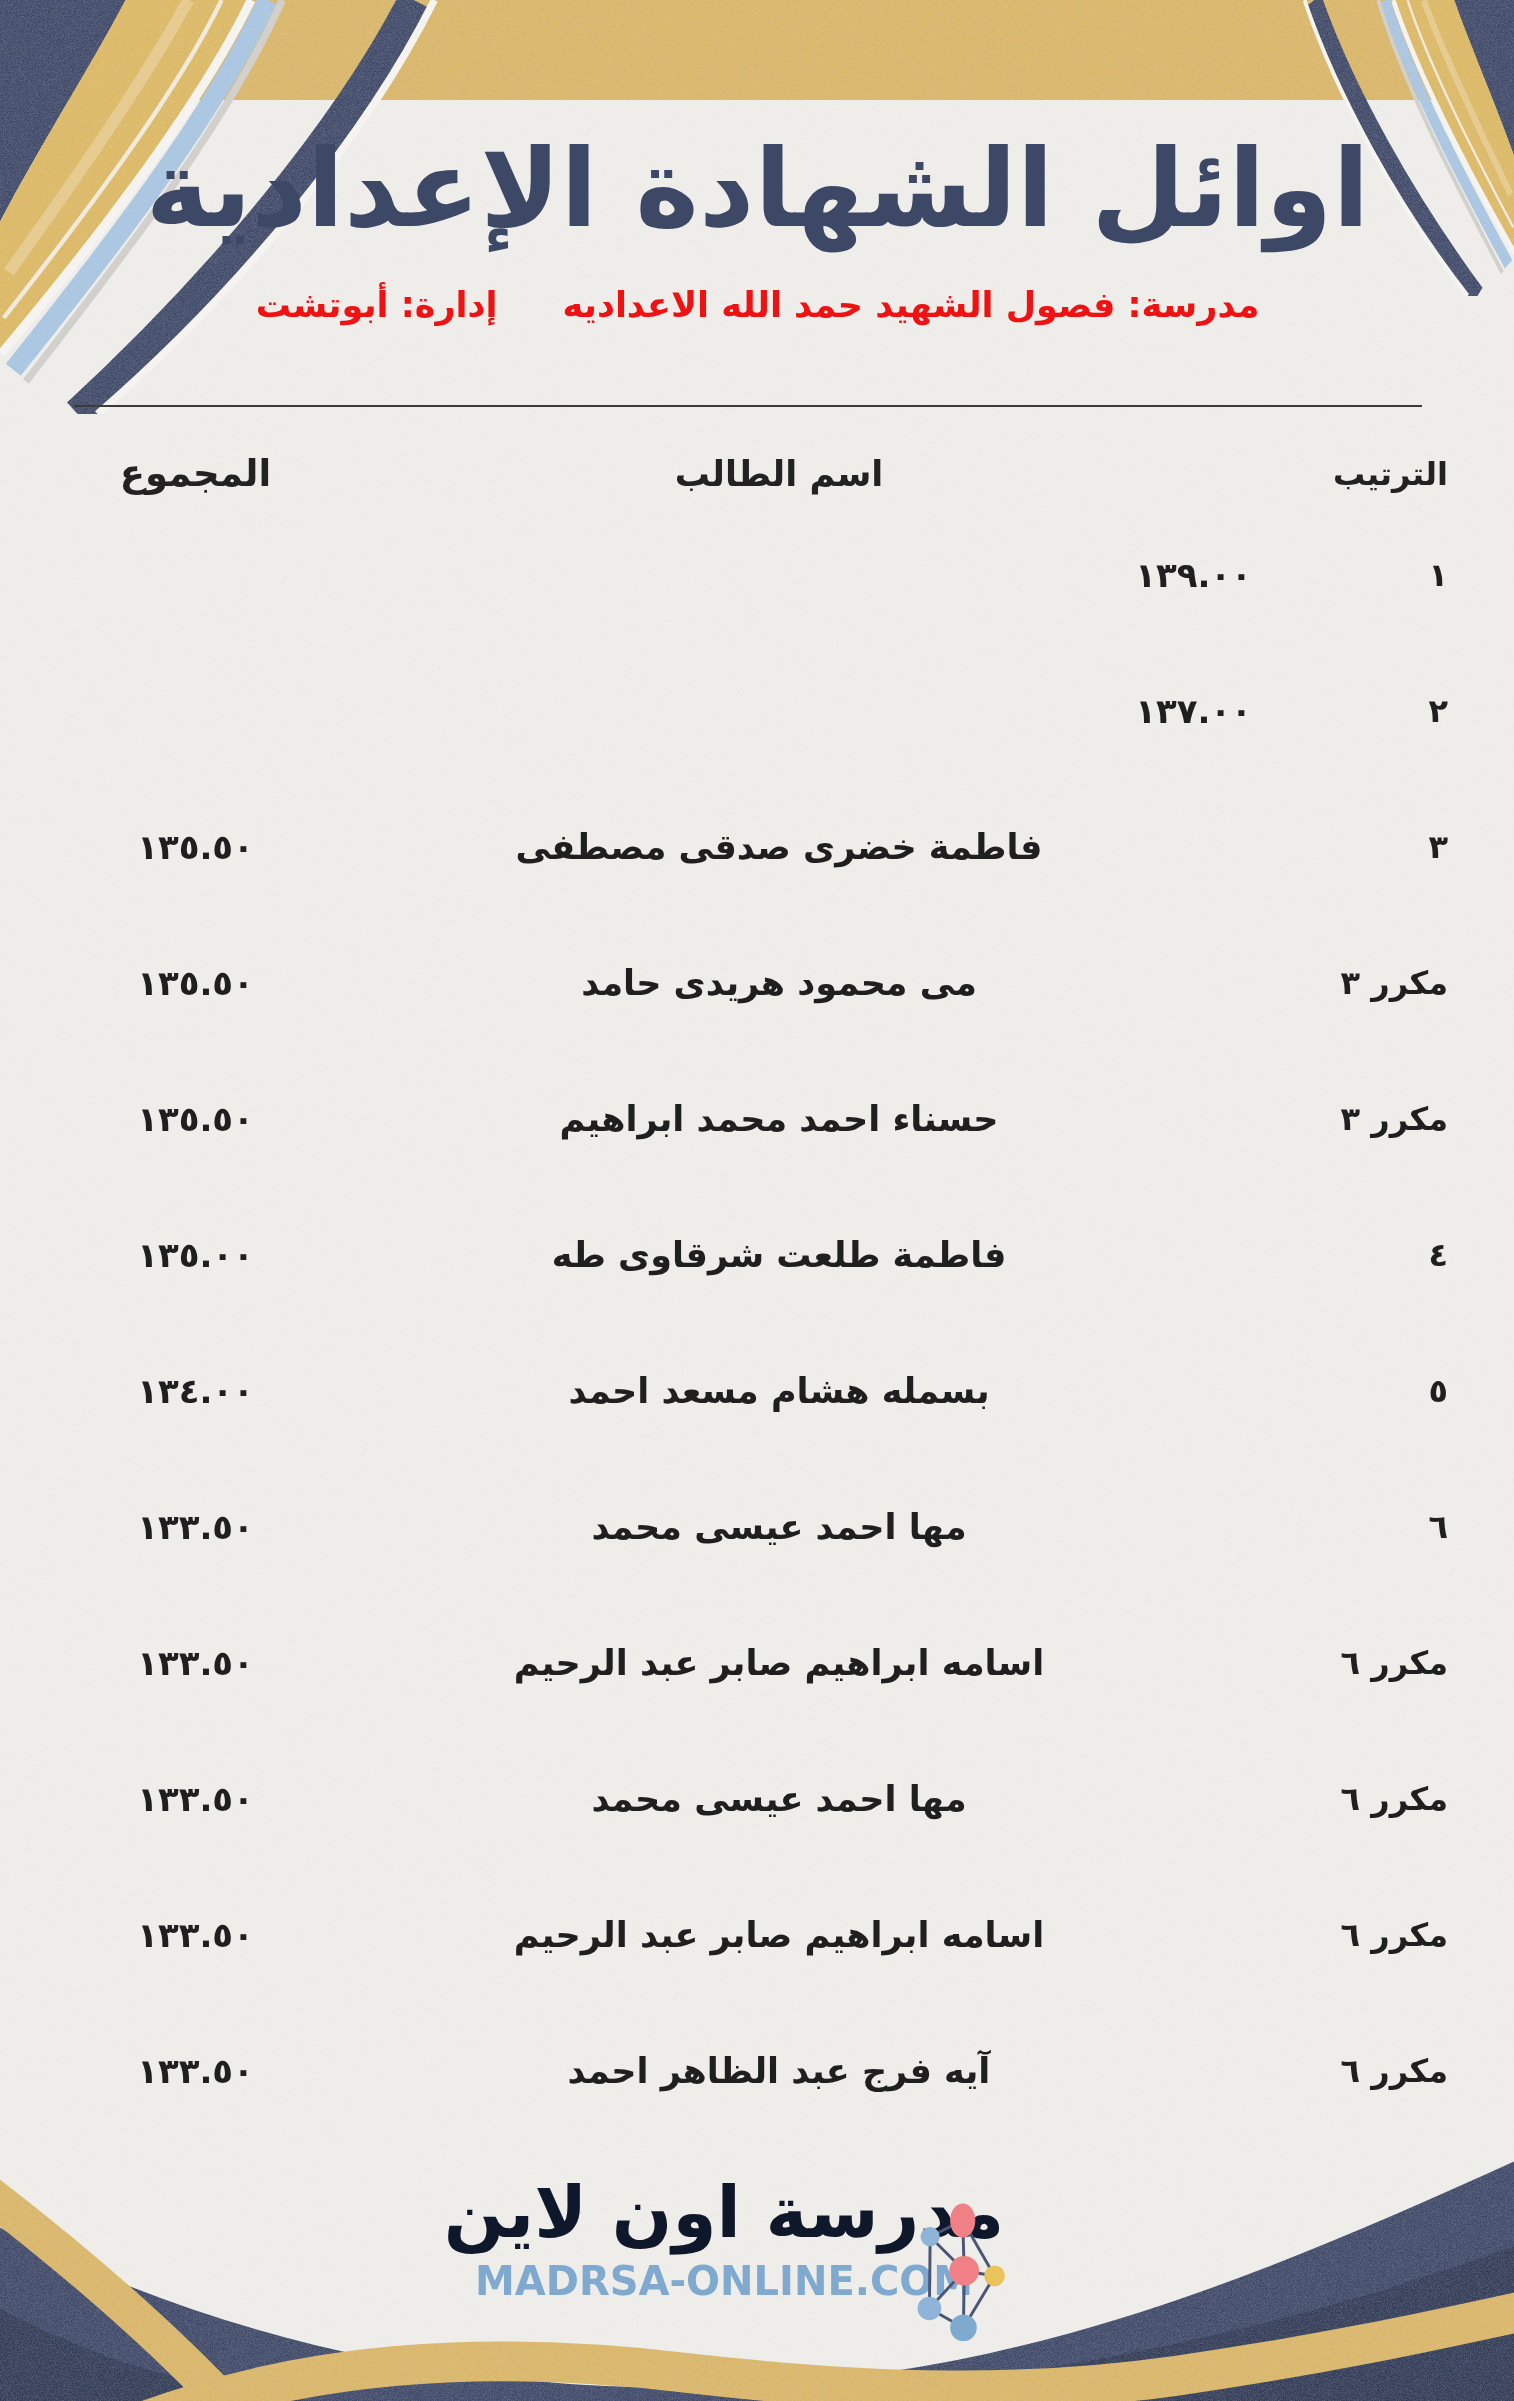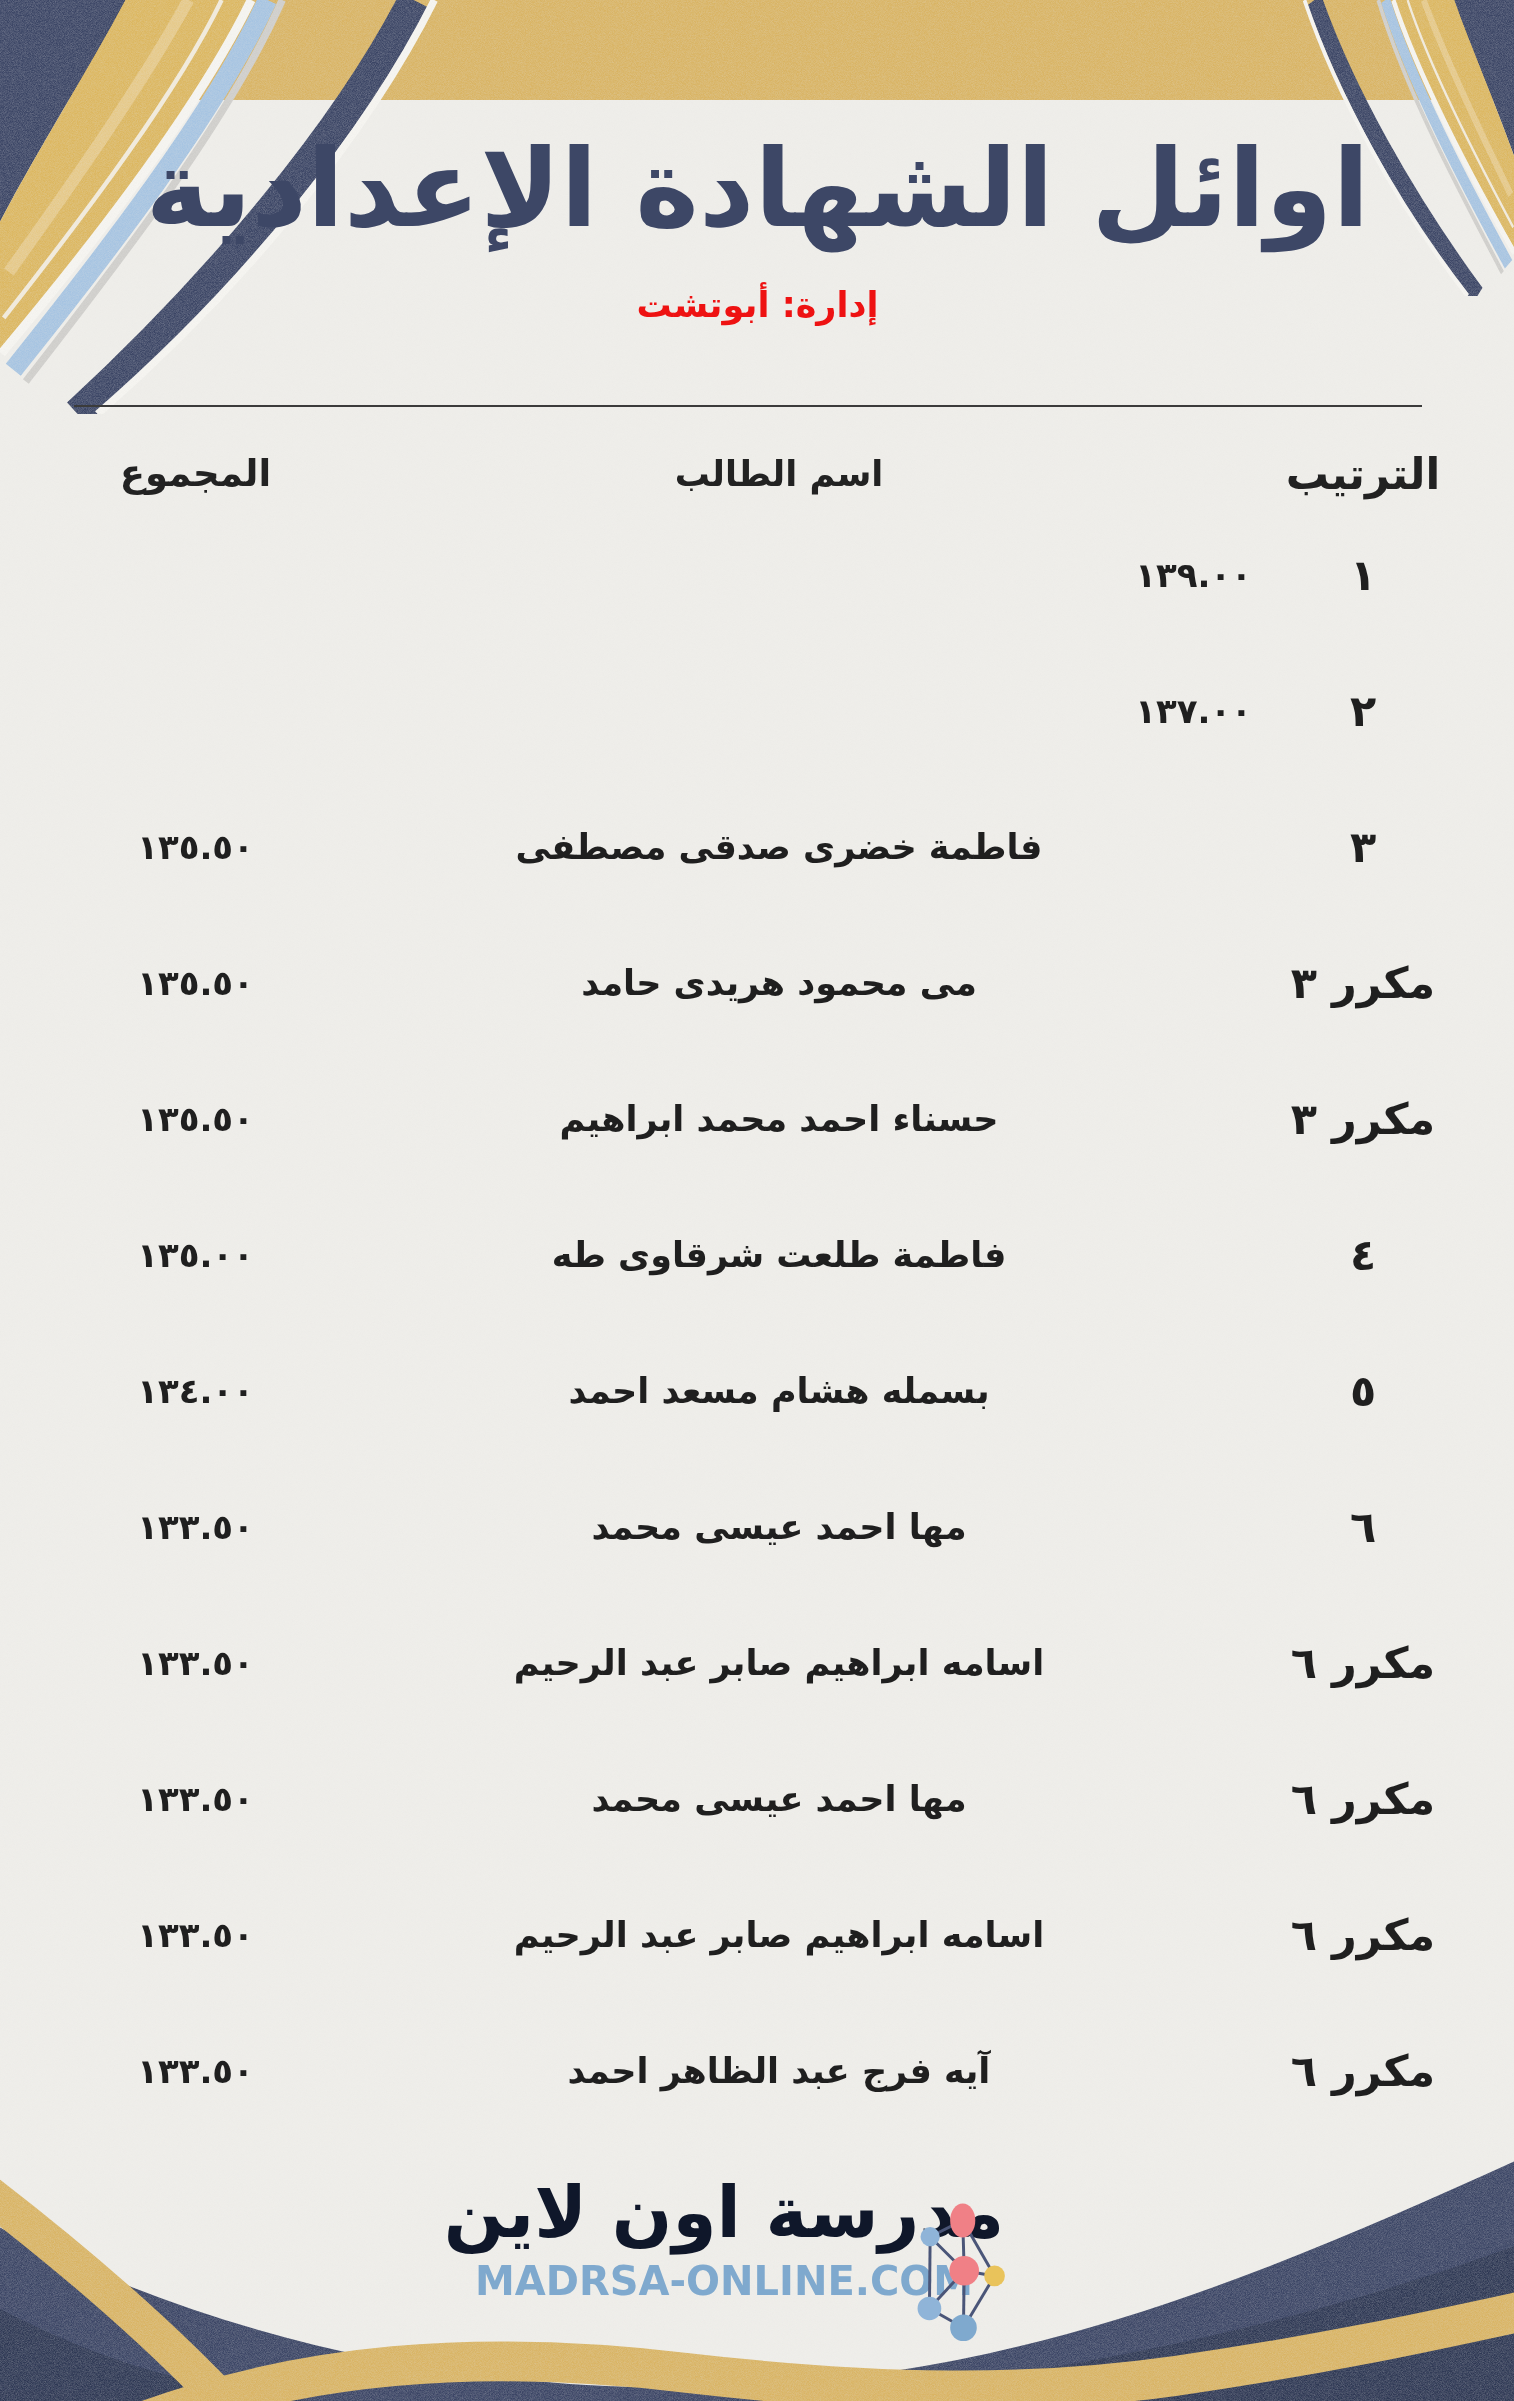--- a/index.html
+++ b/index.html
@@ -22,21 +22,21 @@
   }
   .sub-line{
     position:absolute;top:285px;left:0;width:1515px;
     display:flex;justify-content:center;gap:65px;direction:rtl;
     font-size:35px;font-weight:bold;color:#ee1212;
   }
   .divider{position:absolute;top:405px;left:74px;width:1348px;height:2.2px;background:#3b3b3b;}
   .tbl{position:absolute;left:44px;top:440px;width:1404px;direction:rtl;color:#1f1f1f;}
   .trow{display:flex;align-items:center;height:136px;}
   .thead{height:67px;font-weight:bold;font-size:37px;color:#222;}
-  .c-rank{width:170px;text-align:center;font-size:43px;font-weight:bold;}
+  .c-rank{width:170px;font-size:32px;font-weight:bold;}
   .c-name{flex:1;text-align:center;font-size:35px;font-weight:bold;}
   .c-total{width:236px;text-align:center;padding-left:0;font-size:34px;font-weight:bold;direction:ltr;}
   .c-total span,.c-total{box-sizing:border-box;}
   .c-total{padding-right:0;padding-left:67px;}
   .thead .c-total{font-size:37px;}
   
   .logo-block{position:absolute;left:436px;top:2174px;width:576px;text-align:center;z-index:11;}
   .logo-ar{direction:rtl;font-size:71px;font-weight:bold;color:#0f172a;line-height:1.1;}
   .logo-en{font-size:40px;font-weight:bold;color:#7fa9ce;letter-spacing:0px;margin-top:7.4px;line-height:1.1;}
   .logo-icon{position:absolute;left:913px;top:2196px;width:95px;height:148px;z-index:11;}
@@ -86,20 +86,21 @@
       <feColorMatrix type="matrix" values="0 0 0 0 0.79  0 0 0 0 0.78  0 0 0 0 0.76  0.9 0 0 0 -0.25"></feColorMatrix>
     </filter>
     <rect x="0" y="0" width="2050" height="3250" filter="url(#paperNoise)"></rect>
   </svg>
 
   <div class="content">
 
     <div class="page-title">اوائل الشهادة الإعدادية</div>
 
     <div class="sub-line">
+      <span>مدرسة: فصول الشهيد حمد الله الاعداديه</span>
       <span>إدارة: أبوتشت</span>
     </div>
 
     <div class="divider"></div>
 
     <div class="tbl">
       <div class="trow thead">
         <span class="c-rank">الترتيب</span>
         <span class="c-name">اسم الطالب</span>
         <span class="c-total">المجموع</span>

